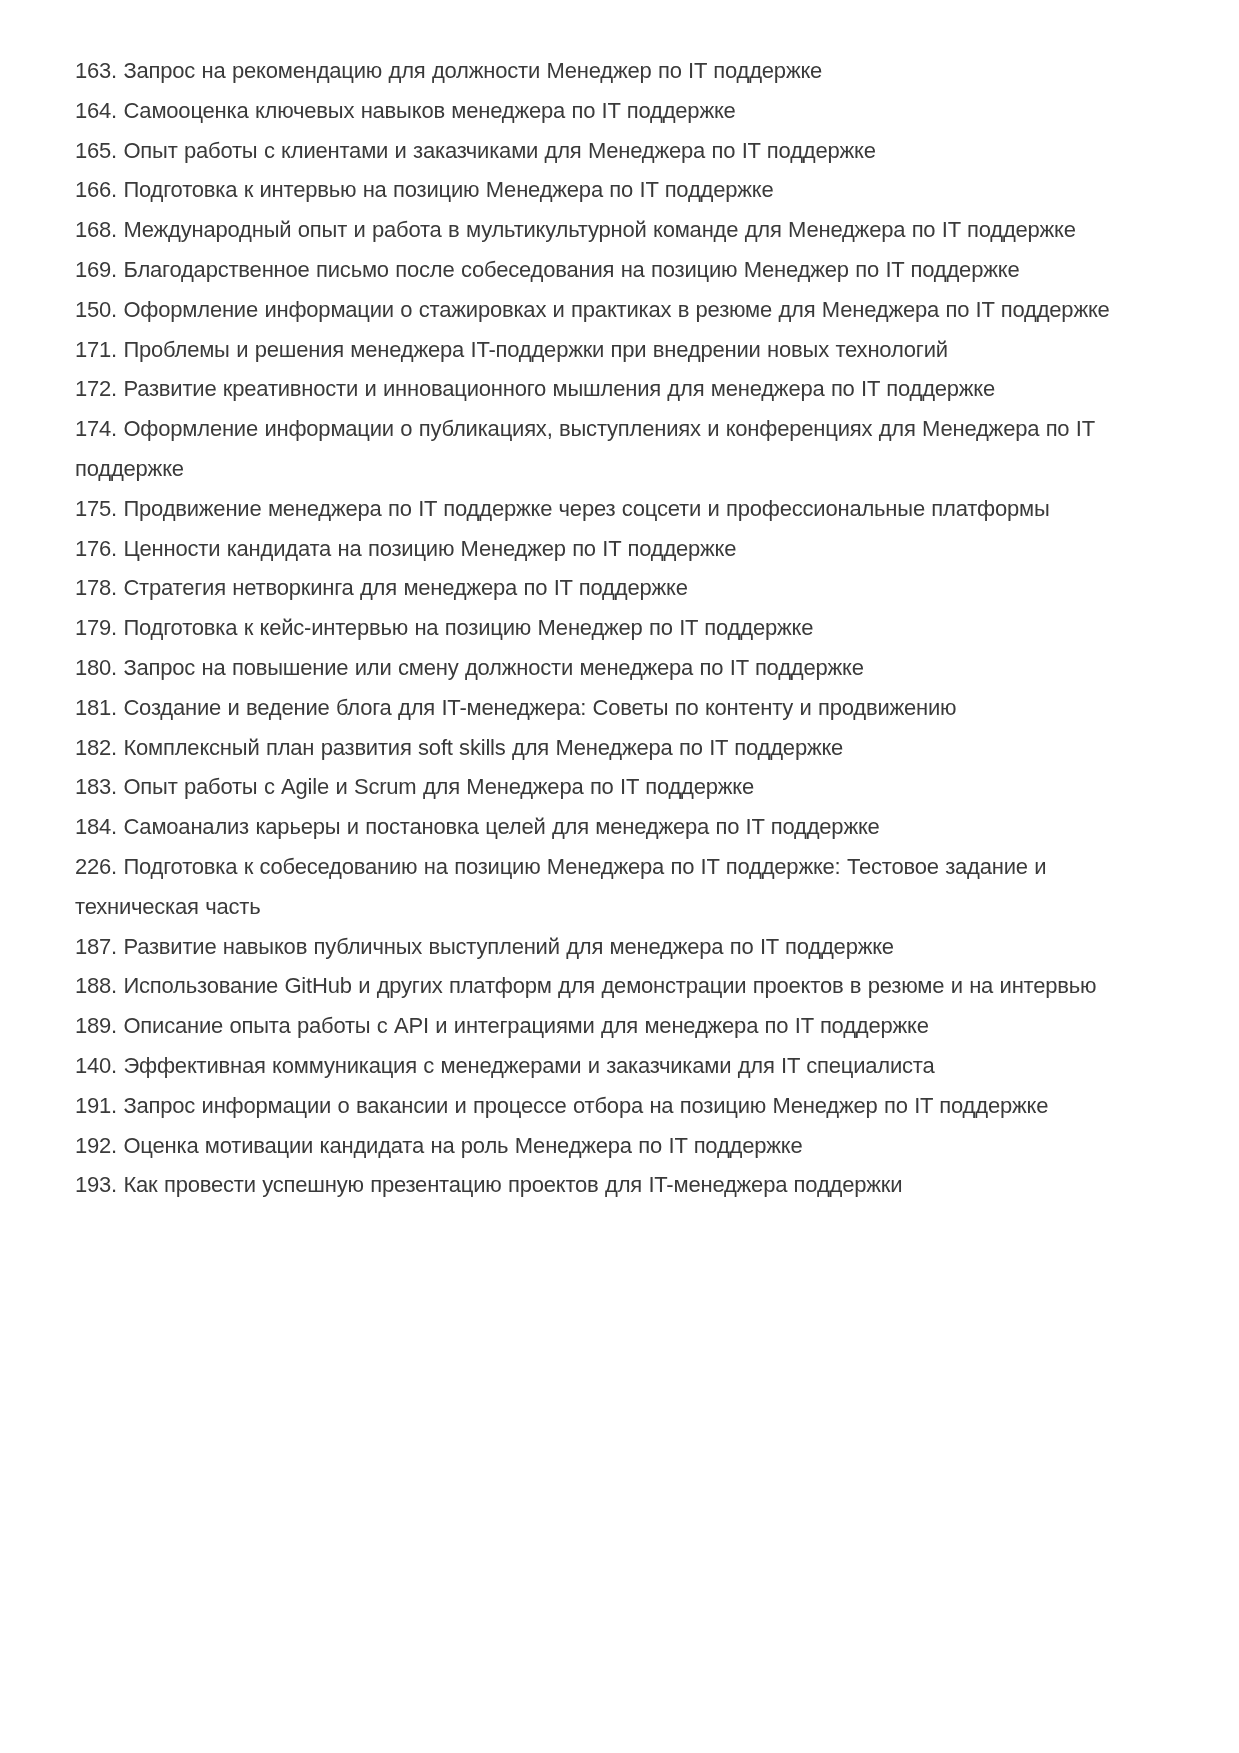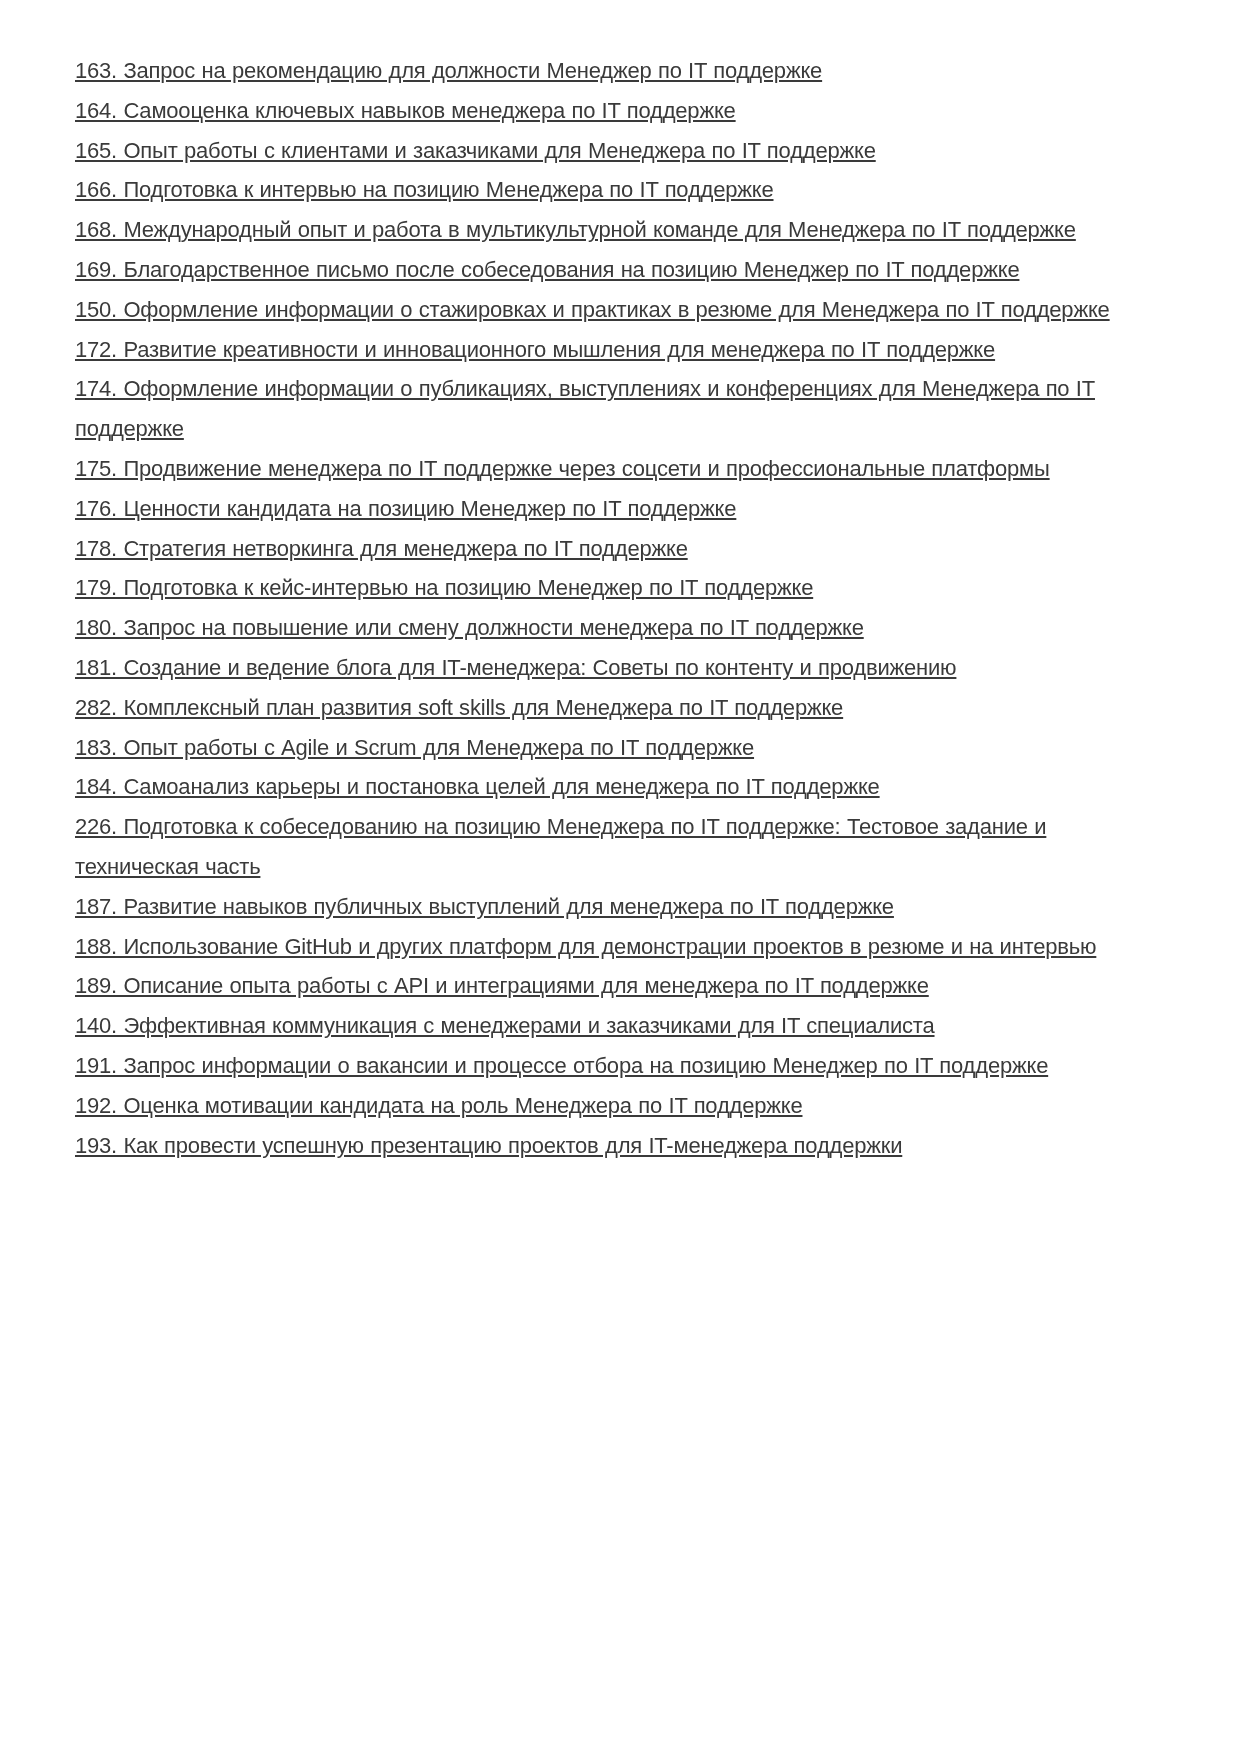--- a/index.html
+++ b/index.html
@@ -26,44 +26,44 @@
   .doc-list p.list-item {
     margin: 0;
     padding: 0;
     font-size: 22px;
     line-height: 39.8px;
     letter-spacing: -0.2px;
     color: #3a3a3a;
     font-weight: 400;
     text-align: left;
     word-spacing: 0.5px;
-    text-decoration: underline;
   }
 </style>
 </head>
 <body>
 
 <div class="page">
   <div class="doc-list" id="doc-list">
       <p class="list-item">163. Запрос на рекомендацию для должности Менеджер по IT поддержке</p>
       <p class="list-item">164. Самооценка ключевых навыков менеджера по IT поддержке</p>
       <p class="list-item">165. Опыт работы с клиентами и заказчиками для Менеджера по IT поддержке</p>
       <p class="list-item">166. Подготовка к интервью на позицию Менеджера по IT поддержке</p>
       <p class="list-item">168. Международный опыт и работа в мультикультурной команде для Менеджера по IT поддержке</p>
       <p class="list-item">169. Благодарственное письмо после собеседования на позицию Менеджер по IT поддержке</p>
       <p class="list-item">150. Оформление информации о стажировках и практиках в резюме для Менеджера по IT поддержке</p>
+      <p class="list-item">171. Проблемы и решения менеджера IT-поддержки при внедрении новых технологий</p>
       <p class="list-item">172. Развитие креативности и инновационного мышления для менеджера по IT поддержке</p>
       <p class="list-item">174. Оформление информации о публикациях, выступлениях и конференциях для Менеджера по IT поддержке</p>
       <p class="list-item">175. Продвижение менеджера по IT поддержке через соцсети и профессиональные платформы</p>
       <p class="list-item">176. Ценности кандидата на позицию Менеджер по IT поддержке</p>
       <p class="list-item">178. Стратегия нетворкинга для менеджера по IT поддержке</p>
       <p class="list-item">179. Подготовка к кейс-интервью на позицию Менеджер по IT поддержке</p>
       <p class="list-item">180. Запрос на повышение или смену должности менеджера по IT поддержке</p>
       <p class="list-item">181. Создание и ведение блога для IT-менеджера: Советы по контенту и продвижению</p>
-      <p class="list-item">282. Комплексный план развития soft skills для Менеджера по IT поддержке</p>
+      <p class="list-item">182. Комплексный план развития soft skills для Менеджера по IT поддержке</p>
       <p class="list-item">183. Опыт работы с Agile и Scrum для Менеджера по IT поддержке</p>
       <p class="list-item">184. Самоанализ карьеры и постановка целей для менеджера по IT поддержке</p>
       <p class="list-item">226. Подготовка к собеседованию на позицию Менеджера по IT поддержке: Тестовое задание и техническая часть</p>
       <p class="list-item">187. Развитие навыков публичных выступлений для менеджера по IT поддержке</p>
       <p class="list-item">188. Использование GitHub и других платформ для демонстрации проектов в резюме и на интервью</p>
       <p class="list-item">189. Описание опыта работы с API и интеграциями для менеджера по IT поддержке</p>
       <p class="list-item">140. Эффективная коммуникация с менеджерами и заказчиками для IT специалиста</p>
       <p class="list-item">191. Запрос информации о вакансии и процессе отбора на позицию Менеджер по IT поддержке</p>
       <p class="list-item">192. Оценка мотивации кандидата на роль Менеджера по IT поддержке</p>
       <p class="list-item">193. Как провести успешную презентацию проектов для IT-менеджера поддержки</p>

